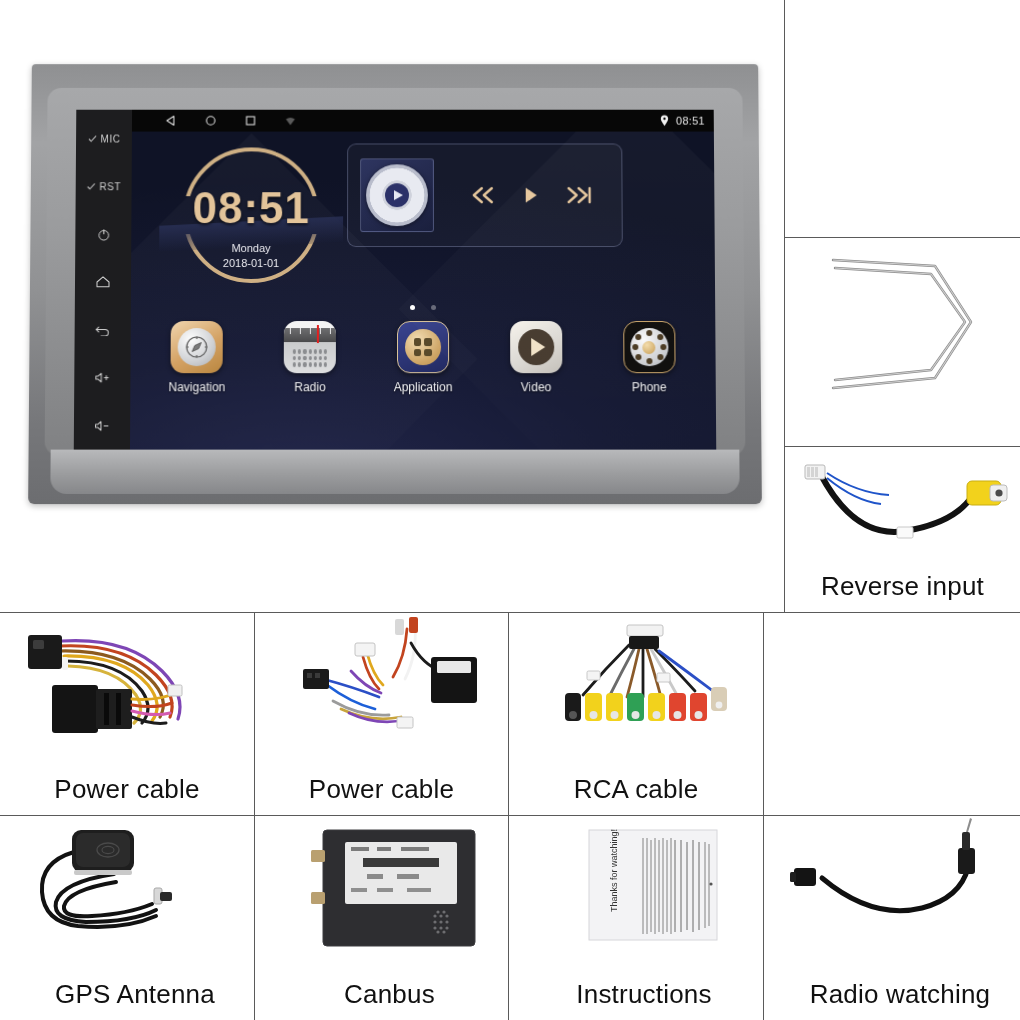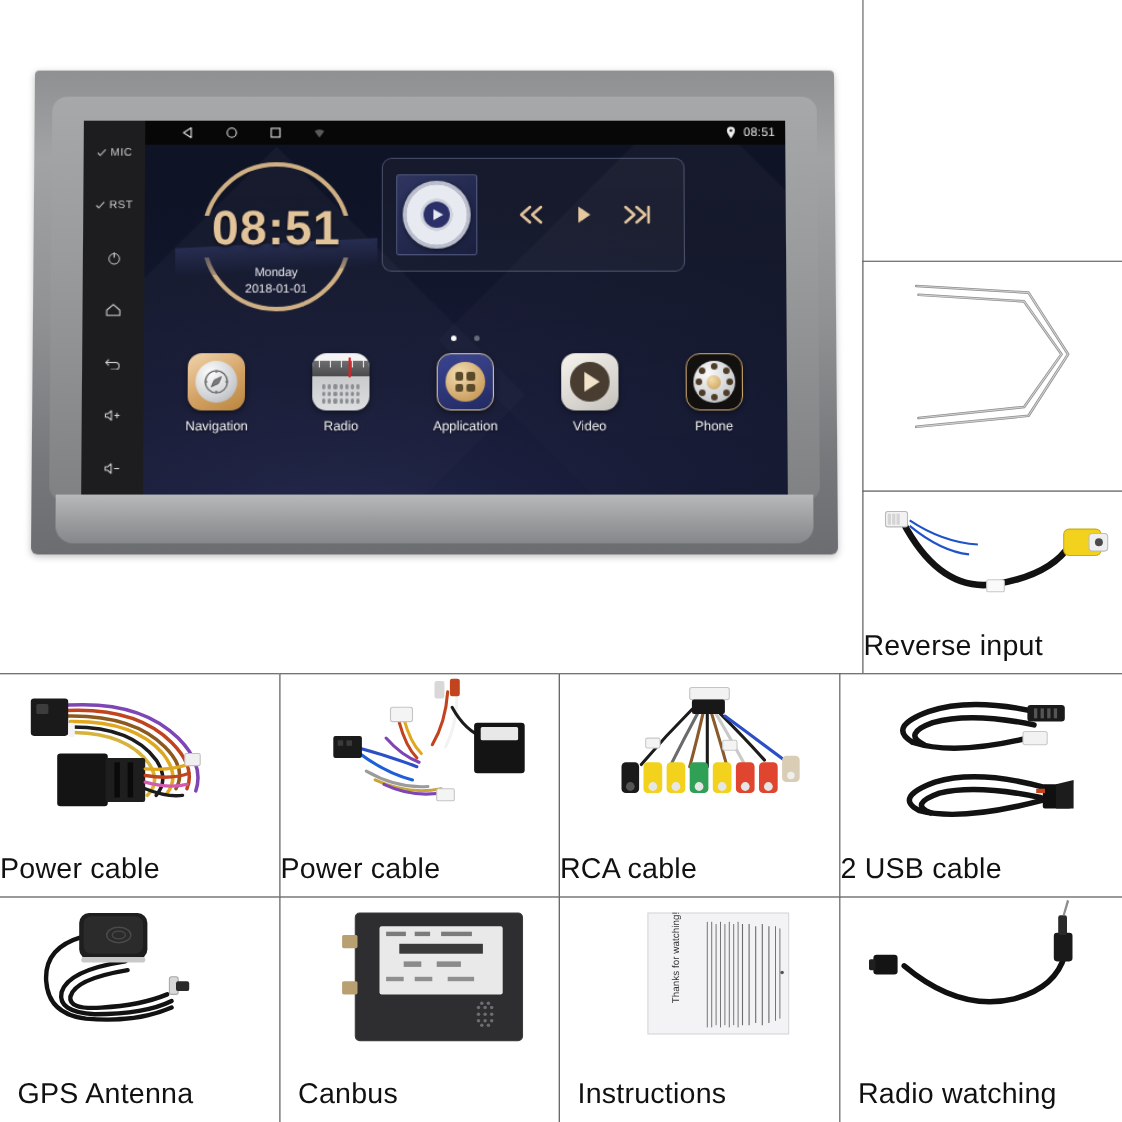--- a/index.html
+++ b/index.html
@@ -17,21 +17,21 @@
     position: absolute;
     border: 1px solid #5a5a5a;
     background: #ffffff;
     display: flex; flex-direction: column;
     align-items: center; justify-content: flex-start;
     overflow: hidden;
   }
   .cell-art { flex: 1 1 auto; width: 100%; position: relative; }
   .cell-label {
     font-size: 26px; color: #111; letter-spacing: .2px;
-    padding-bottom: 10px; width: 100%;
+    padding-bottom: 10px; text-align: center; width: 100%;
     white-space: nowrap;
   }
 
   
   #unit-cell { left: 0; top: 0; width: 785px; height: 613px; border-top: none; border-left: none; }
 
   .unit-body {
     position: absolute; left: 30px; top: 63px; width: 730px; height: 440px;
     background: linear-gradient(180deg,#8f9092 0%,#a2a3a5 18%,#909193 52%,#76777a 82%,#6c6d70 100%);
     border-radius: 4px 4px 6px 6px;
@@ -572,42 +572,20 @@
           <rect x="202" y="74" width="16" height="24" rx="4" fill="#d9cdb6"></rect>
             <circle cx="210" cy="92" r="3.4" fill="#efefef"></circle>
         </g>
         <rect x="78" y="58" width="13" height="9" rx="1.5" fill="#f4f4f4" stroke="#c8c8c8"></rect>
         <rect x="148" y="60" width="13" height="9" rx="1.5" fill="#f4f4f4" stroke="#c8c8c8"></rect>
       </svg>
     </div>
     <div class="cell-label">RCA cable</div>
   </div>
 
-  <div class="cell row2 c4">
-    <div class="cell-art">
-      <svg width="257" height="150" viewBox="0 0 257 150">
-        <g fill="none" stroke="#121212" stroke-width="5" stroke-linecap="round">
-          <path d="M186 36 Q120 20 80 34 Q42 48 66 62 Q104 74 170 58"></path>
-          <path d="M176 46 Q118 34 84 44 Q56 54 76 64"></path>
-          <path d="M190 104 Q126 86 86 98 Q48 112 72 124 Q110 134 186 114"></path>
-          <path d="M182 112 Q124 100 90 108 Q62 118 82 126"></path>
-        </g>
-        <rect x="170" y="28" width="34" height="15" rx="3" fill="#1a1a1a"></rect>
-        <rect x="176" y="31" width="3" height="9" fill="#555"></rect>
-          <rect x="182" y="31" width="3" height="9" fill="#555"></rect>
-        <rect x="188" y="31" width="3" height="9" fill="#555"></rect>
-          <rect x="194" y="31" width="3" height="9" fill="#555"></rect>
-        <rect x="166" y="52" width="22" height="12" rx="2" fill="#f2f2f2" stroke="#c8c8c8"></rect>
-        <rect x="184" y="100" width="26" height="22" rx="2" fill="#101010"></rect>
-        <path d="M196 100 L212 96 L212 122 L196 122 Z" fill="#1c1c1c"></path>
-        <rect x="178" y="104" width="8" height="4" fill="#c2441f"></rect>
-      </svg>
-    </div>
-    <div class="cell-label">2 USB cable</div>
-  </div>
 
   <div class="cell row3 c1">
     <div class="cell-art">
       <svg width="255" height="150" viewBox="0 0 255 150">
         <g fill="none" stroke="#121212" stroke-width="4" stroke-linecap="round">
           <path d="M58 36 Q24 46 26 76 Q28 106 62 110 Q108 114 140 100"></path>
           <path d="M98 58 Q46 66 40 86 Q36 104 70 106 Q116 106 140 94"></path>
           <path d="M100 66 Q52 74 48 90 Q46 102 76 100 Q112 98 136 88"></path>
         </g>
         <g>

